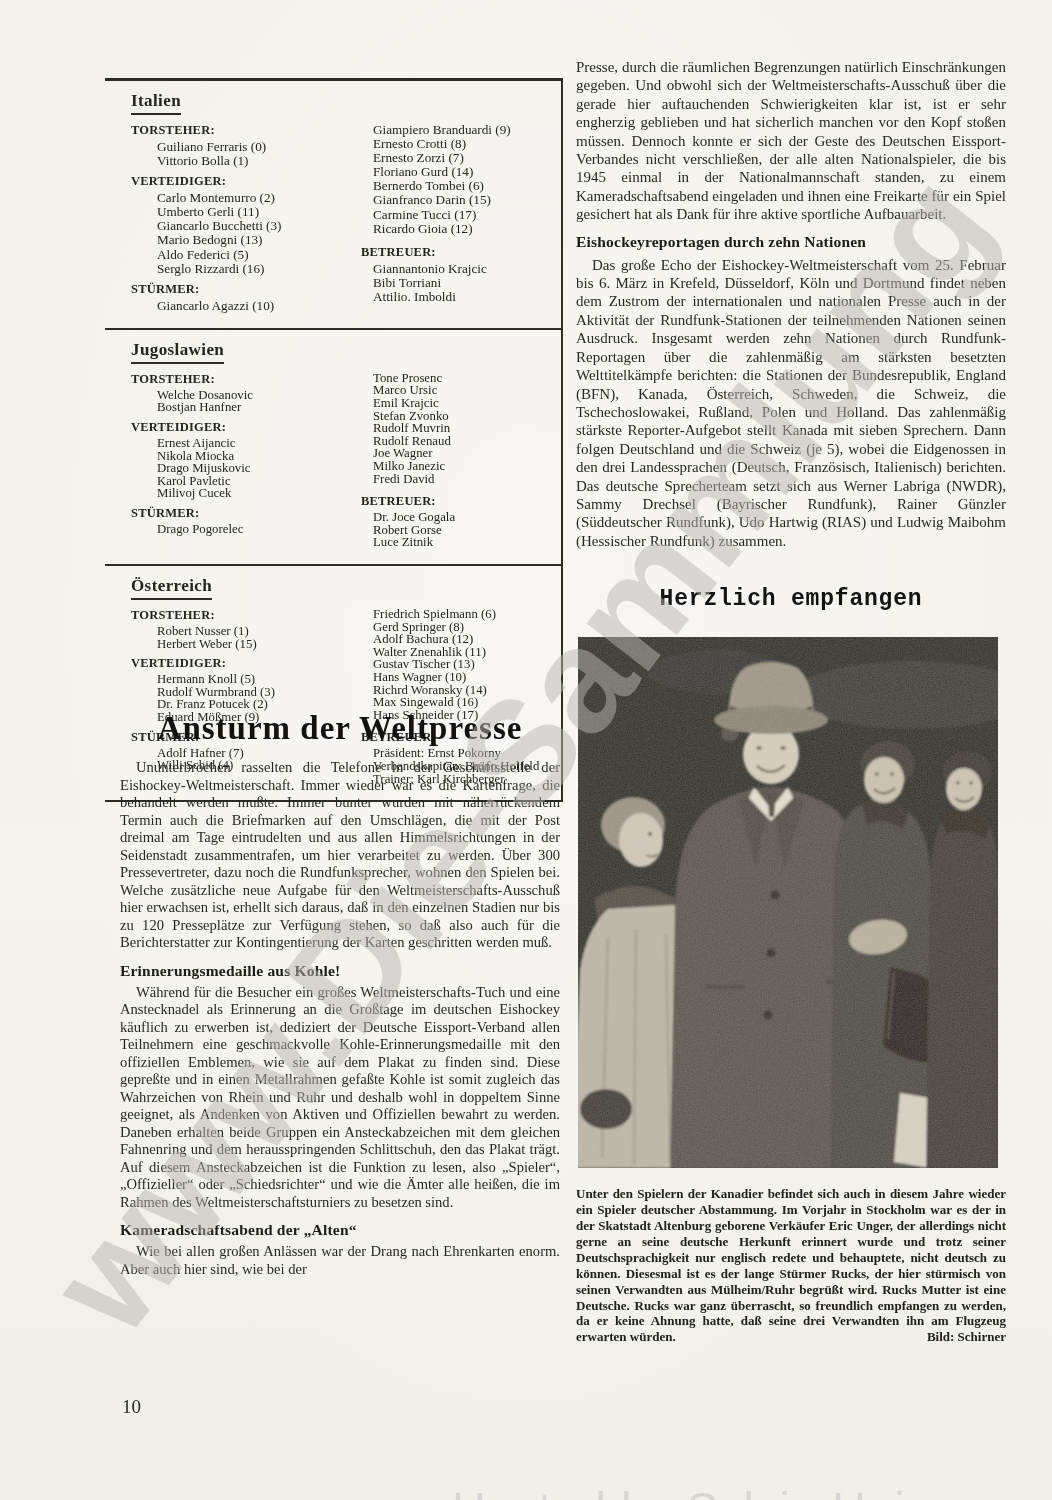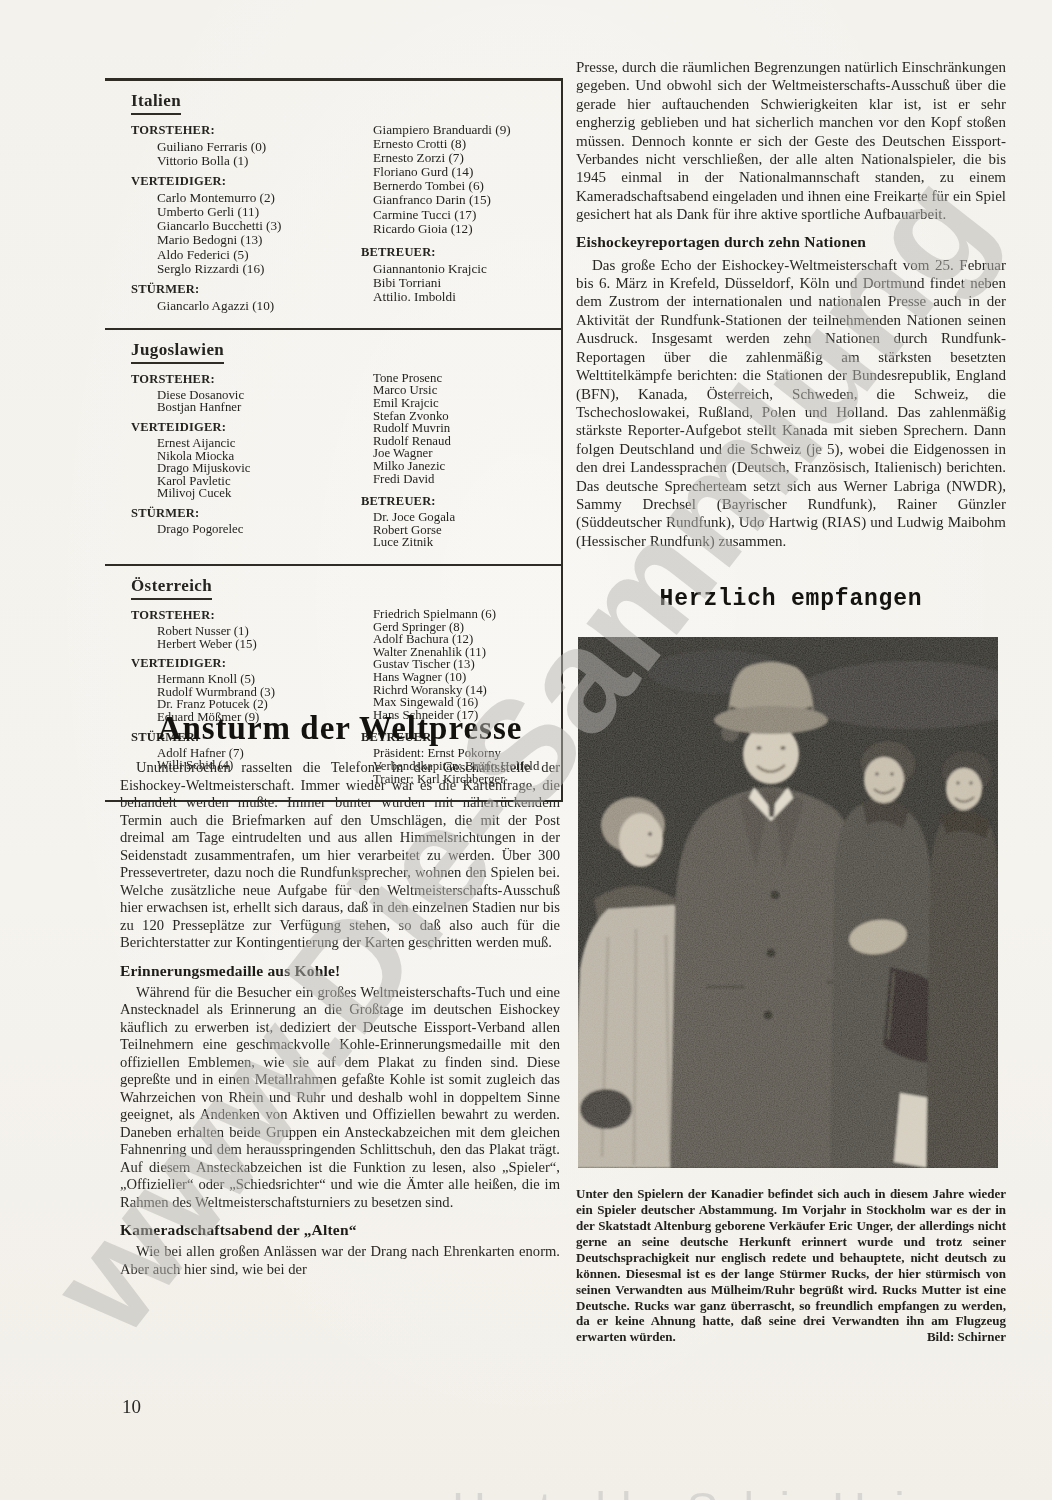--- a/index.html
+++ b/index.html
@@ -140,21 +140,21 @@
       </div>
     </section>
 
     <section class="roster r-jugoslawien">
       <h2 class="roster-title">Jugoslawien</h2>
       <div class="cols">
         <div class="col-l">
           <div class="grp">
             <div class="grp-label">TORSTEHER:</div>
             <ul class="names">
-                <li>Diese Dosanovic</li>
+                <li>Welche Dosanovic</li>
                 <li>Bostjan Hanfner</li>
               </ul>
           </div>
           <div class="grp">
             <div class="grp-label">VERTEIDIGER:</div>
             <ul class="names">
                 <li>Ernest Aijancic</li>
                 <li>Nikola Miocka</li>
                 <li>Drago Mijuskovic</li>
                 <li>Karol Pavletic</li>

